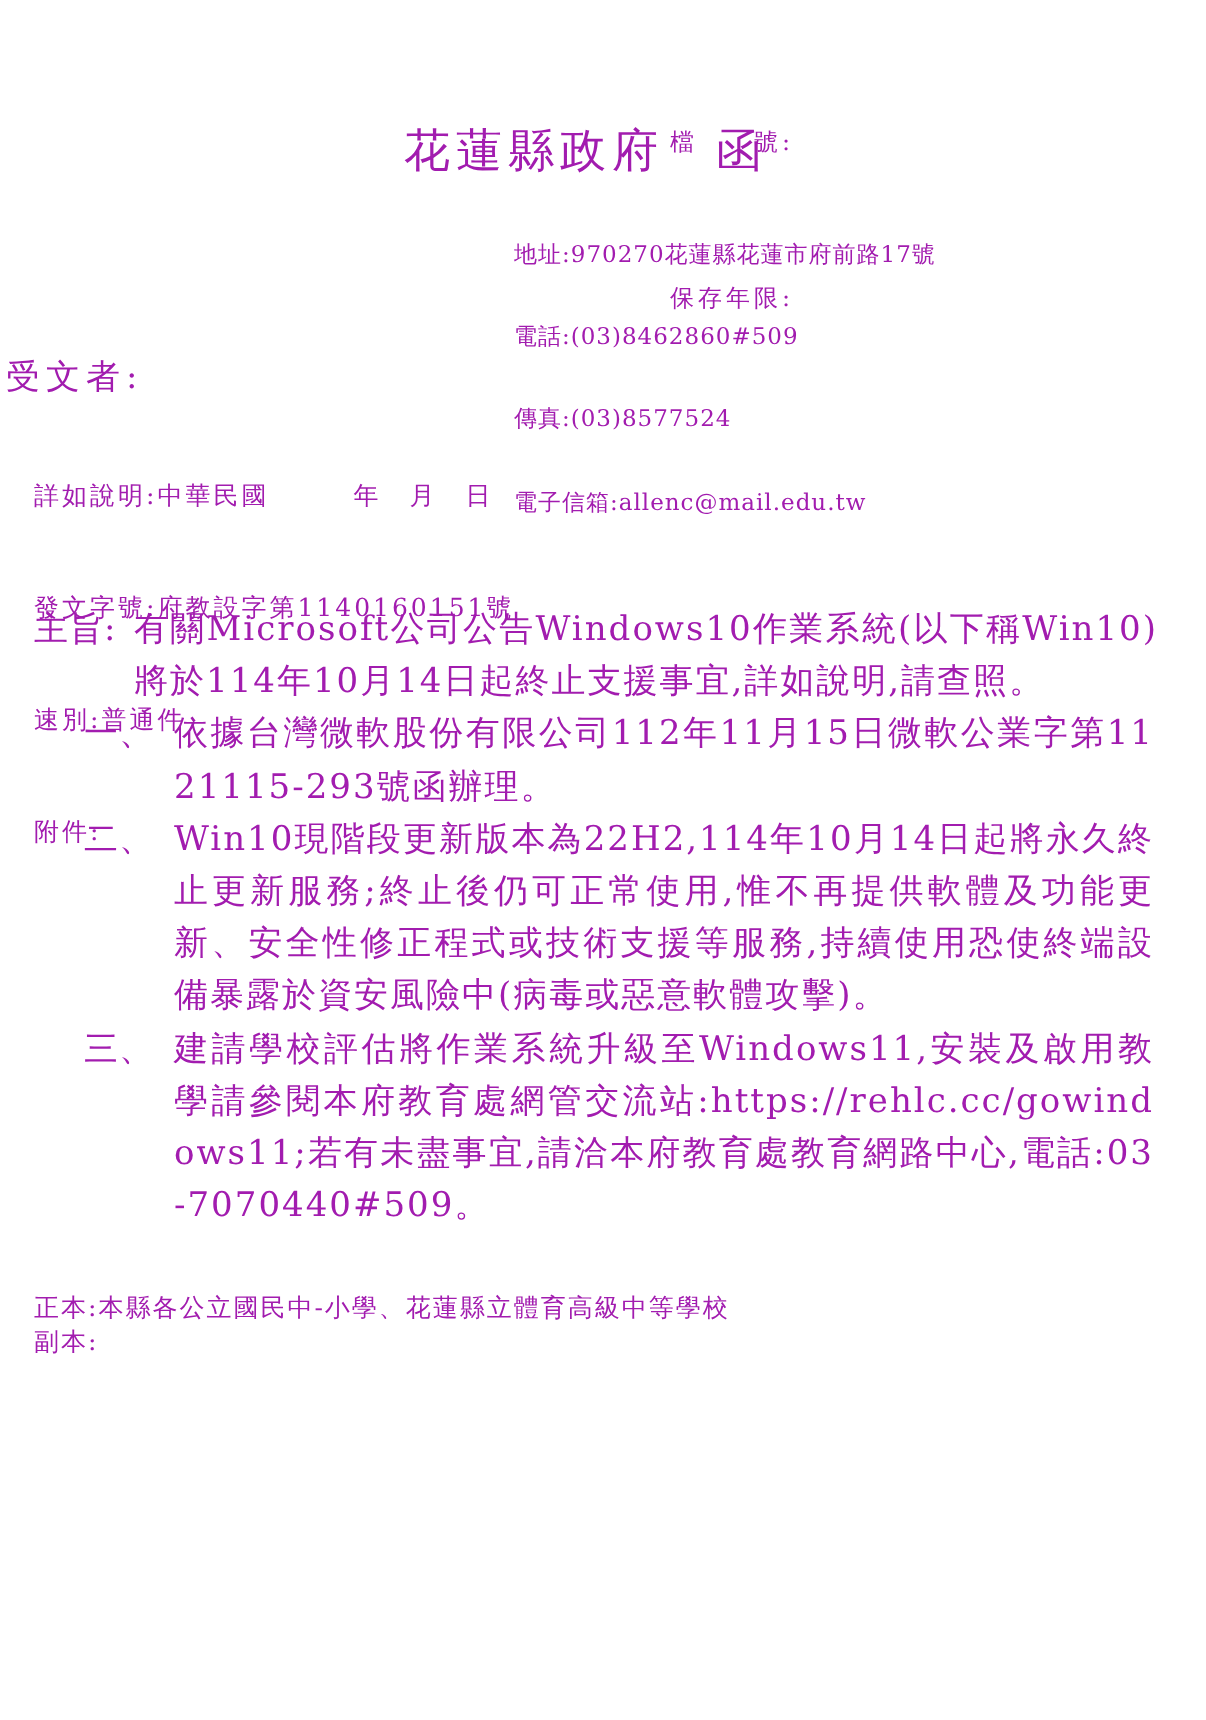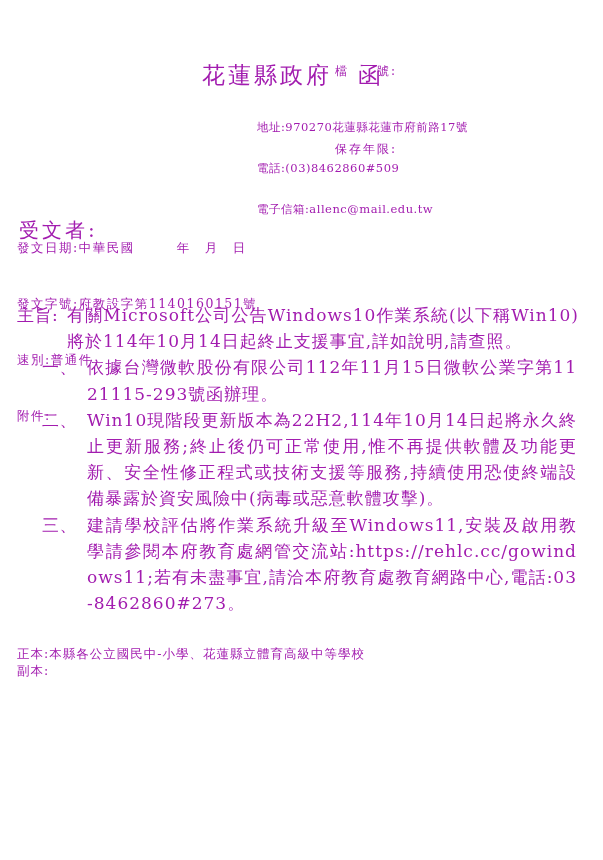--- a/index.html
+++ b/index.html
@@ -37,25 +37,24 @@
     position: absolute;
     left: 257px;
     top: 93px;
     font-size: 11.5px;
     line-height: 13.8px;
     letter-spacing: 0.5px;
     white-space: pre;
   }
   .recipient {
     position: absolute;
-    left: 19px;
+    left: 3px;
     top: 177px;
-    font-size: 20px;
+    font-size: 17px;
     letter-spacing: 3px;
-    margin-top: 40px;
   }
   .meta-block {
     position: absolute;
     left: 17px;
     top: 202px;
     font-size: 12.5px;
     line-height: 18.6px;
     letter-spacing: 1.5px;
     white-space: pre;
   }
@@ -118,27 +117,28 @@
   <div class="file-block">
     <div>檔　　號:</div>
     <div>保存年限:</div>
   </div>
 
   <div class="doc-title">花蓮縣政府　函</div>
 
   <div class="sender-block">
     <div>地址:970270花蓮縣花蓮市府前路17號</div>
     <div>電話:(03)8462860#509</div>
+    <div>傳真:(03)8577524</div>
     <div>電子信箱:allenc@mail.edu.tw</div>
   </div>
 
   <div class="recipient">受文者:</div>
 
   <div class="meta-block">
-    <div>發文日期:中華民國　　　年　月　日</div>
+    <div>詳如說明:中華民國　　　年　月　日</div>
     <div>發文字號:府教設字第1140160151號</div>
     <div>速別:普通件</div>
     <div>附件:</div>
   </div>
 
   <div class="body-block">
 
     <div class="subject-row">
       <span class="subject-label">主旨:</span>
       <div class="subject-text">有關Microsoft公司公告Windows10作業系統(以下稱Win10)將於114年10月14日起終止支援事宜,詳如說明,請查照。</div>
@@ -150,21 +150,21 @@
       <div class="item-text">依據台灣微軟股份有限公司112年11月15日微軟公業字第1121115-293號函辦理。</div>
     </div>
 
     <div class="item-row">
       <span class="item-num">二、</span>
       <div class="item-text">Win10現階段更新版本為22H2,114年10月14日起將永久終止更新服務;終止後仍可正常使用,惟不再提供軟體及功能更新、安全性修正程式或技術支援等服務,持續使用恐使終端設備暴露於資安風險中(病毒或惡意軟體攻擊)。</div>
     </div>
 
     <div class="item-row">
       <span class="item-num">三、</span>
-      <div class="item-text">建請學校評估將作業系統升級至Windows11,安裝及啟用教學請參閱本府教育處網管交流站:https://rehlc.cc/gowindows11;若有未盡事宜,請洽本府教育處教育網路中心,電話:03-8462860#273。</div>
+      <div class="item-text">建請學校評估將作業系統升級至Windows11,安裝及啟用教學請參閱本府教育處網管交流站:https://rehlc.cc/gowindows11;若有未盡事宜,請洽本府教育處教育網路中心,電話:03-7070440#509。</div>
     </div>
 
   </div>
 
   <div class="footer-block">
     <div>正本:本縣各公立國民中-小學、花蓮縣立體育高級中等學校</div>
     <div>副本:</div>
   </div>
 
 </div>

